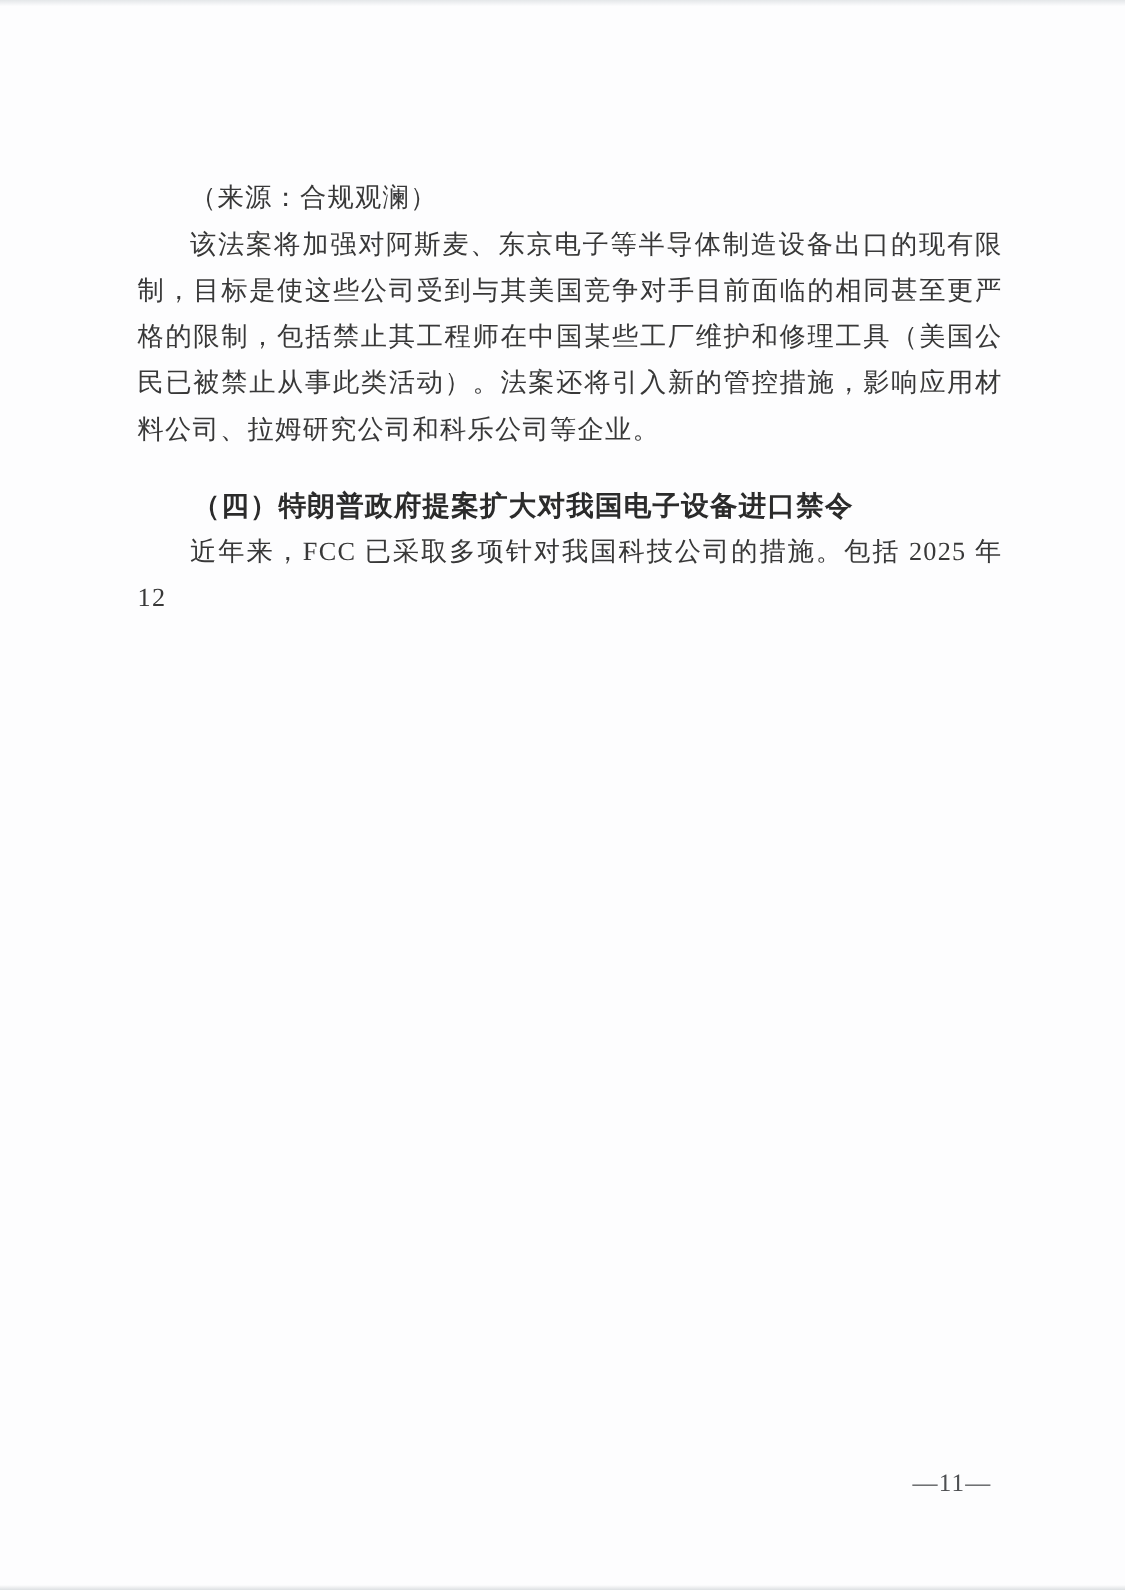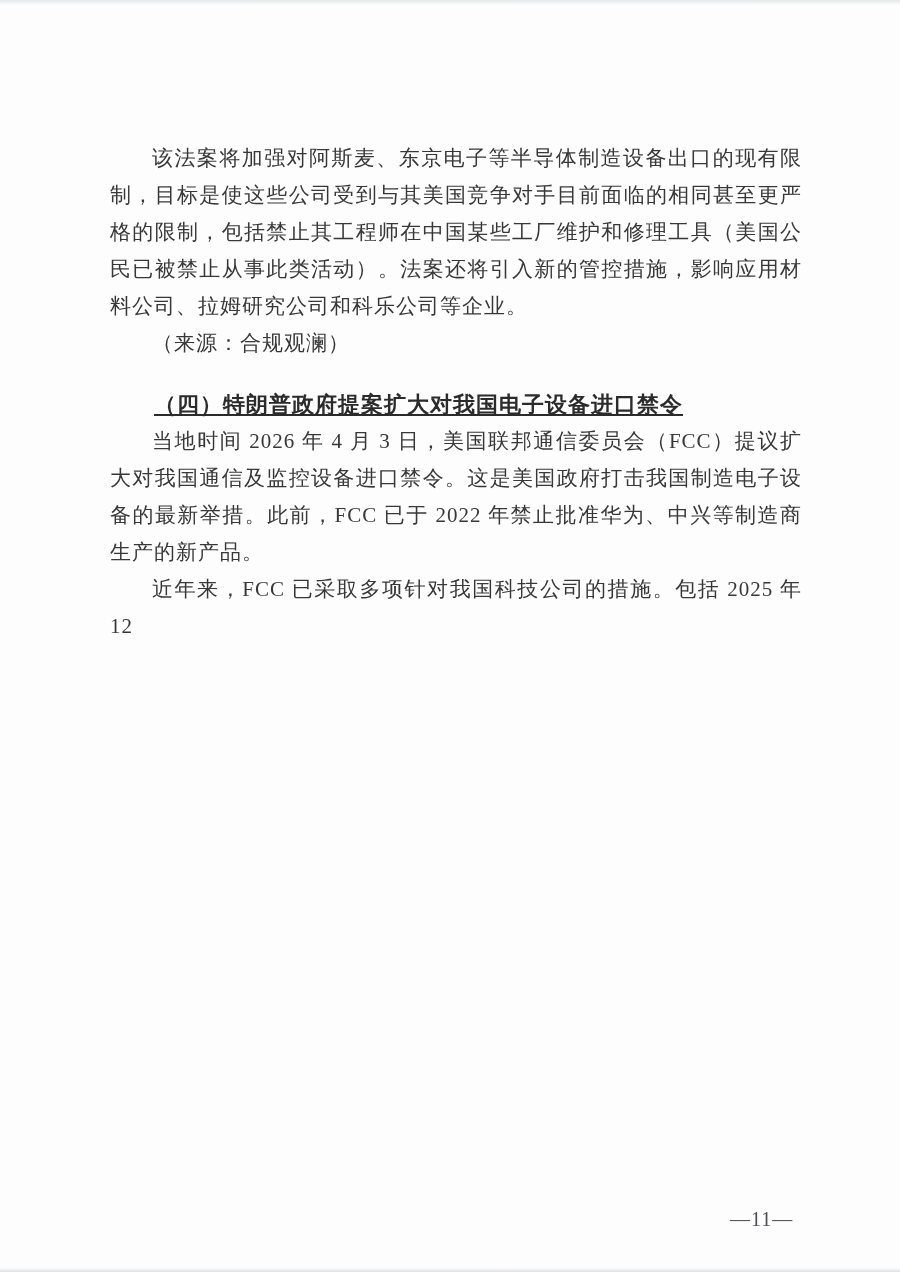--- a/index.html
+++ b/index.html
@@ -51,41 +51,38 @@
   }
   .heading {
     margin: 24px 0 0 0;
     font-family: "Liberation Sans", "DejaVu Sans", sans-serif;
     font-weight: bold;
     font-size: 22px;
     line-height: 37px;
     letter-spacing: 1px;
     color: #2b2b2b;
     text-indent: 2em;
-    text-decoration: underline;
   }
   .source {
     text-align: left;
   }
   .page-number {
     position: absolute;
     left: 730px;
     top: 1176px;
     font-size: 20px;
     letter-spacing: 1px;
     color: #4d4f52;
     font-family: "Liberation Serif", "DejaVu Serif", serif;
-    margin-top: 32px;
   }
 </style>
 </head>
 <body>
 
 <div class="page">
   <div class="content">
+    <p class="para source">（来源：合规观澜）</p>
     <p class="para">该法案将加强对阿斯麦、东京电子等半导体制造设备出口的现有限制，目标是使这些公司受到与其美国竞争对手目前面临的相同甚至更严格的限制，包括禁止其工程师在中国某些工厂维护和修理工具（美国公民已被禁止从事此类活动）。法案还将引入新的管控措施，影响应用材料公司、拉姆研究公司和科乐公司等企业。</p>
-    <p class="para source">（来源：合规观澜）</p>
     <h2 class="heading">（四）特朗普政府提案扩大对我国电子设备进口禁令</h2>
-    <p class="para">当地时间 2026 年 4 月 3 日，美国联邦通信委员会（FCC）提议扩大对我国通信及监控设备进口禁令。这是美国政府打击我国制造电子设备的最新举措。此前，FCC 已于 2022 年禁止批准华为、中兴等制造商生产的新产品。</p>
     <p class="para">近年来，FCC 已采取多项针对我国科技公司的措施。包括 2025 年 12</p>
   </div>
   <div class="page-number">—11—</div>
 </div>
 
 </body></html>

